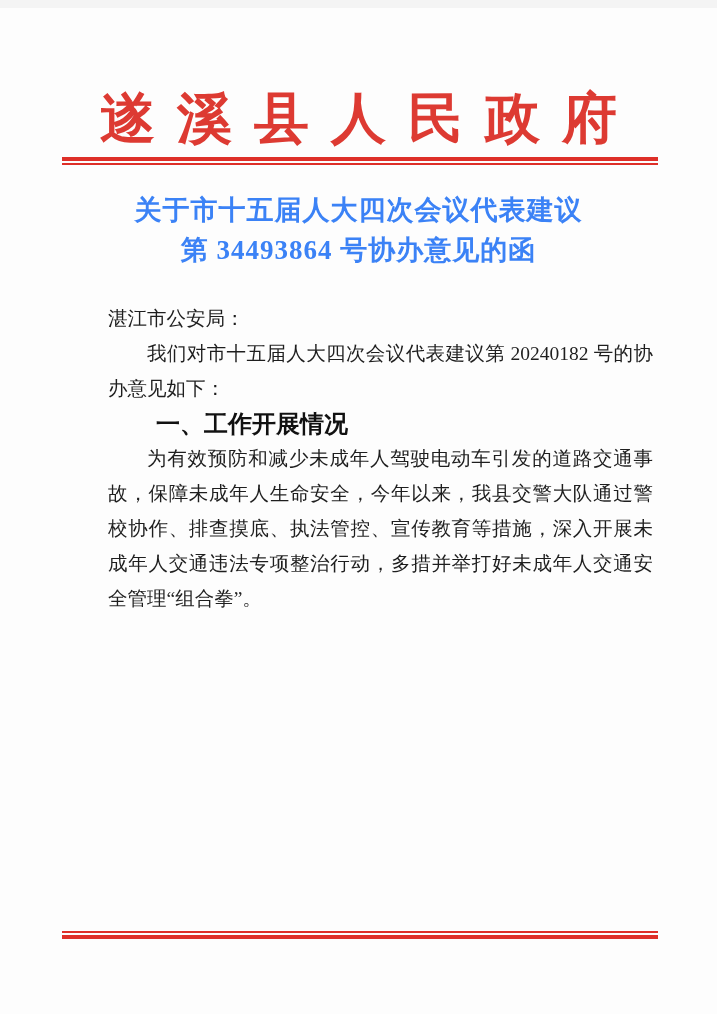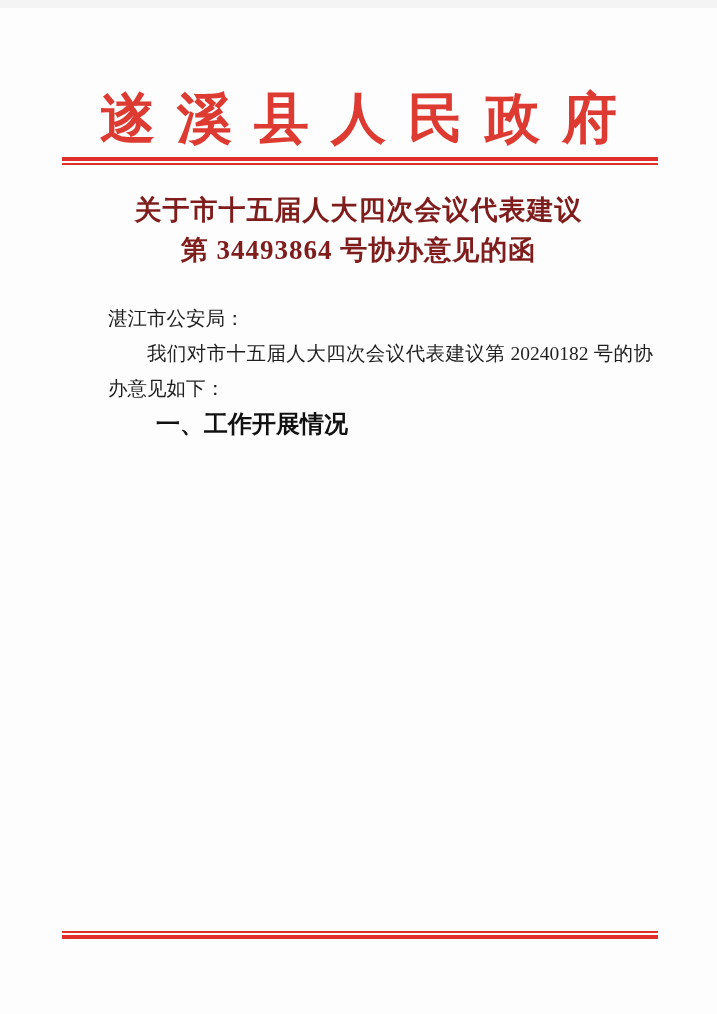--- a/index.html
+++ b/index.html
@@ -52,21 +52,21 @@
   .doc-title {
     position: absolute;
     top: 182px;
     left: 0;
     width: 100%;
     text-align: center;
     font-size: 27px;
     font-weight: bold;
     line-height: 40px;
     letter-spacing: 1px;
-    color: #7f1d1d;
+    color: #3b82f6;
   }
   
   .doc-body {
     position: absolute;
     top: 293px;
     left: 108px;
     width: 545px;
     font-size: 19.5px;
     line-height: 35px;
     text-align: justify;
@@ -109,20 +109,23 @@
 
   <div class="doc-body">
     <p class="recipient">湛江市公安局：</p>
 
     <p>
       <span>我们对市十五届人大四次会议代表建议第 20240182 号的协办意见如下：</span>
     </p>
 
     <p class="section-heading">一、工作开展情况</p>
 
+    <p>
+      <span>为有效预防和减少未成年人驾驶电动车引发的道路交通事故，保障未成年人生命安全，今年以来，我县交警大队通过警校协作、排查摸底、执法管控、宣传教育等措施，深入开展未成年人交通违法专项整治行动，多措并举打好未成年人交通安全管理“组合拳”。</span>
+    </p>
 
 
   </div>
 
   <div class="rule rule-bottom">
     <div class="bar-thin"></div>
     <div class="bar-thick"></div>
   </div>
 
 </div>

